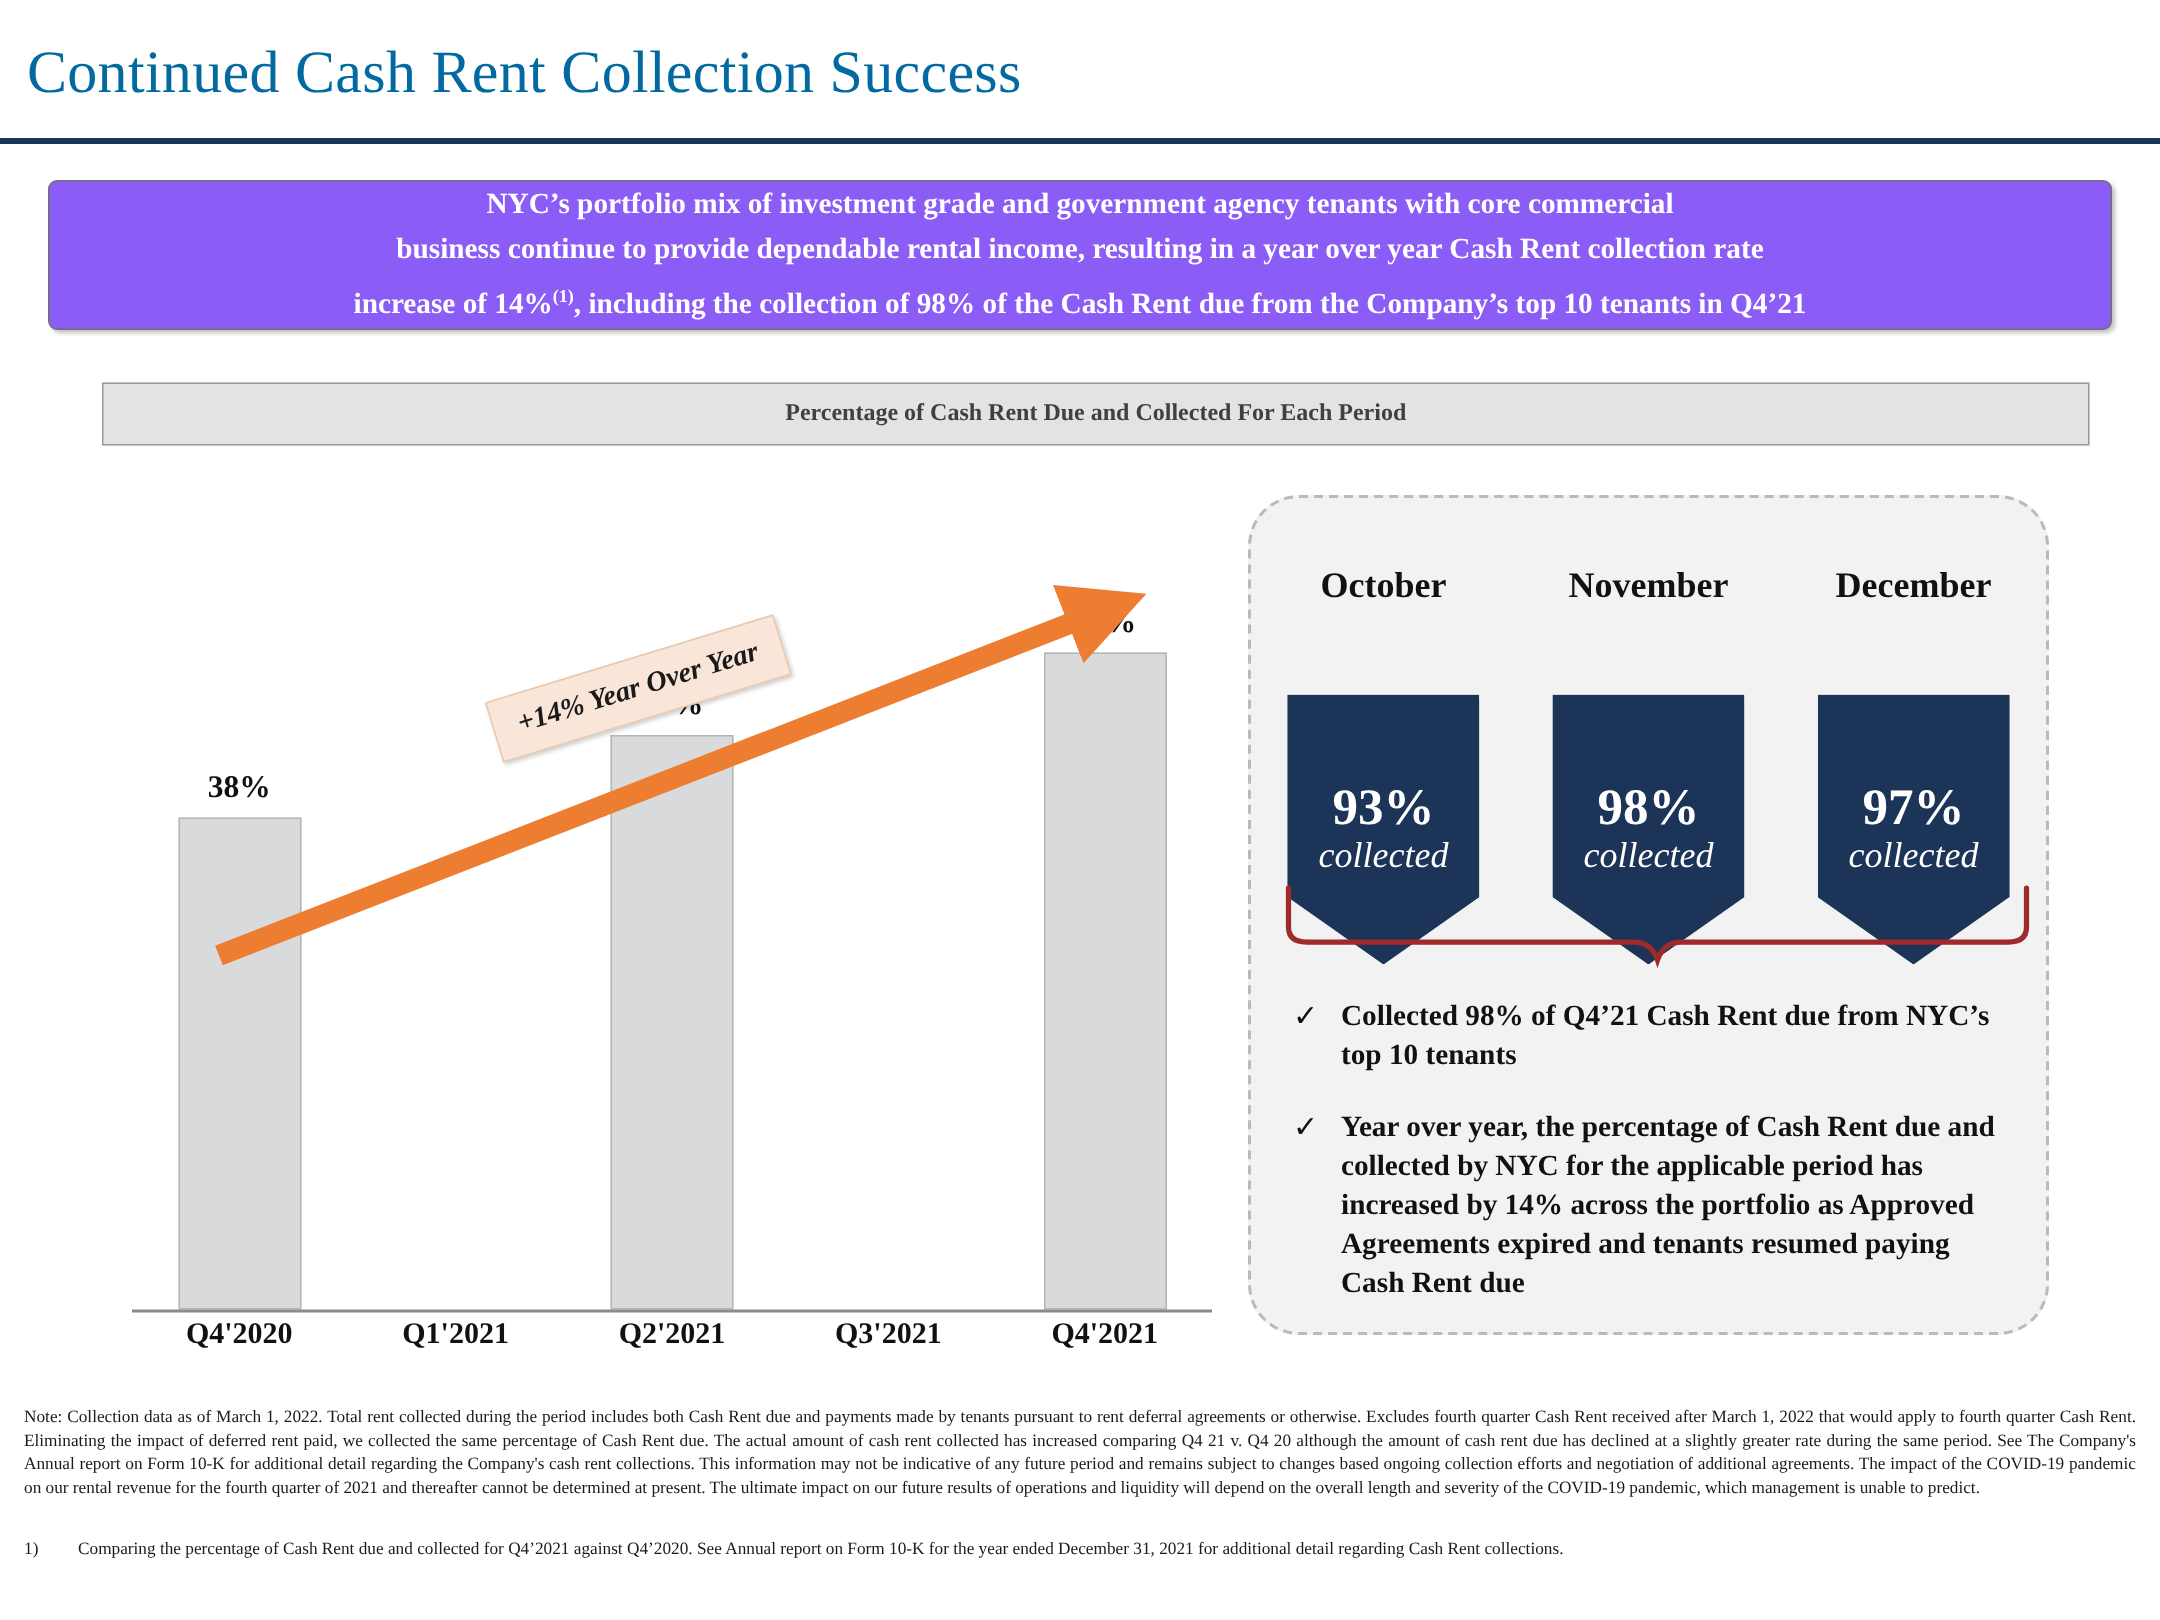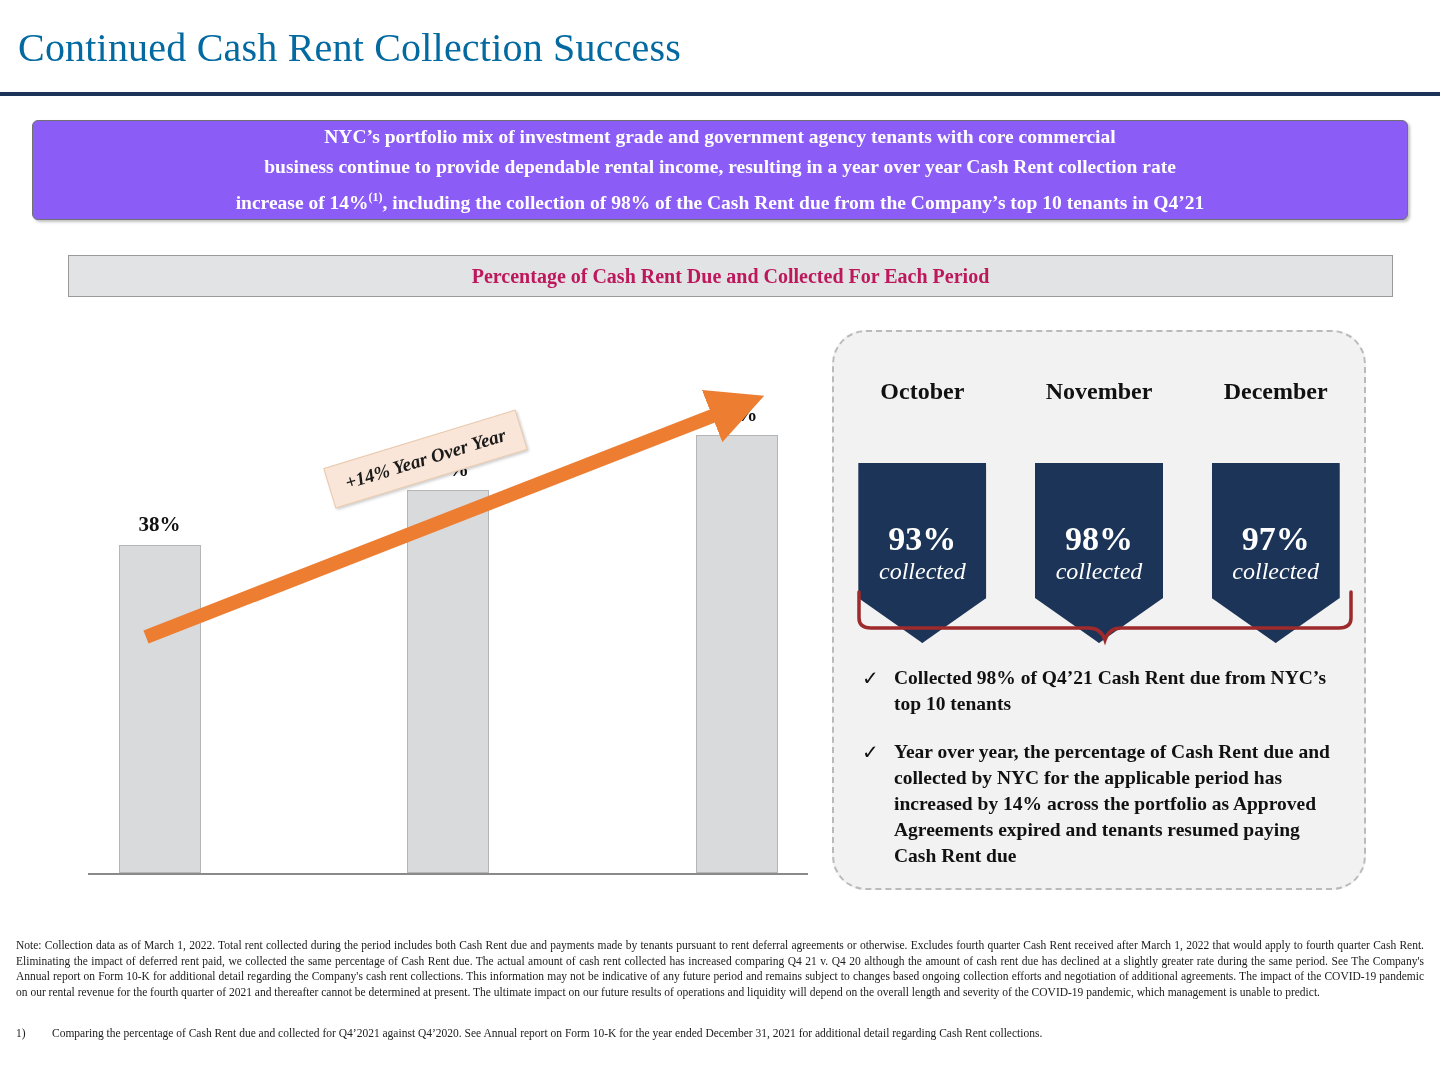--- a/index.html
+++ b/index.html
@@ -75,22 +75,22 @@
     height: 42px;
     background: #e2e3e5;
     border: 1px solid #9a9a9a;
     display: flex;
     align-items: center;
     justify-content: center;
     box-sizing: border-box;
   }
   .chart-header span {
     font-weight: bold;
-    font-size: 20px;
-    color: #be185d;
+    font-size: 16px;
+    color: #404040;
   }
 
   
   .chart-area {
     position: absolute;
     left: 88px;
     top: 330px;
     width: 720px;
     height: 545px;
   }
@@ -189,21 +189,21 @@
     border: 2px dashed #b9babc;
     border-radius: 34px;
     box-sizing: border-box;
   }
   .months {
     position: absolute;
     left: 842px;
     top: 378px;
     width: 514px;
     display: flex;
-    justify-content: flex-start;
+    justify-content: flex-end;
     gap: 16px;
   }
   .month-col {
     width: 162px;
     display: flex;
     flex-direction: column;
     align-items: center;
   }
   .month-name {
     font-size: 24px;
@@ -322,20 +322,27 @@
     <div class="bar-slot">
       <div class="bar-label">87%</div>
       <div class="bar" style="height:383px;"></div>
     </div>
     <div class="bar-slot">
       <div class="bar-label">59%</div>
       <div class="bar" style="height:438px;"></div>
     </div>
   </div>
   <div class="axis-line"></div>
+  <div class="x-labels">
+    <div>Q4'2020</div>
+    <div>Q1'2021</div>
+    <div>Q2'2021</div>
+    <div>Q3'2021</div>
+    <div>Q4'2021</div>
+  </div>
 </div>
 
 <svg class="arrow-svg" viewBox="0 0 720 545">
   <defs>
     <marker id="arrowhead" markerWidth="4" markerHeight="4" refX="1.6" refY="2" orient="auto">
       <polygon points="0,0 4,2 0,4" fill="#ed7d31"></polygon>
     </marker>
   </defs>
   <line x1="58" y1="307" x2="645" y2="78" stroke="#ed7d31" stroke-width="14" marker-end="url(#arrowhead)"></line>
 </svg>

